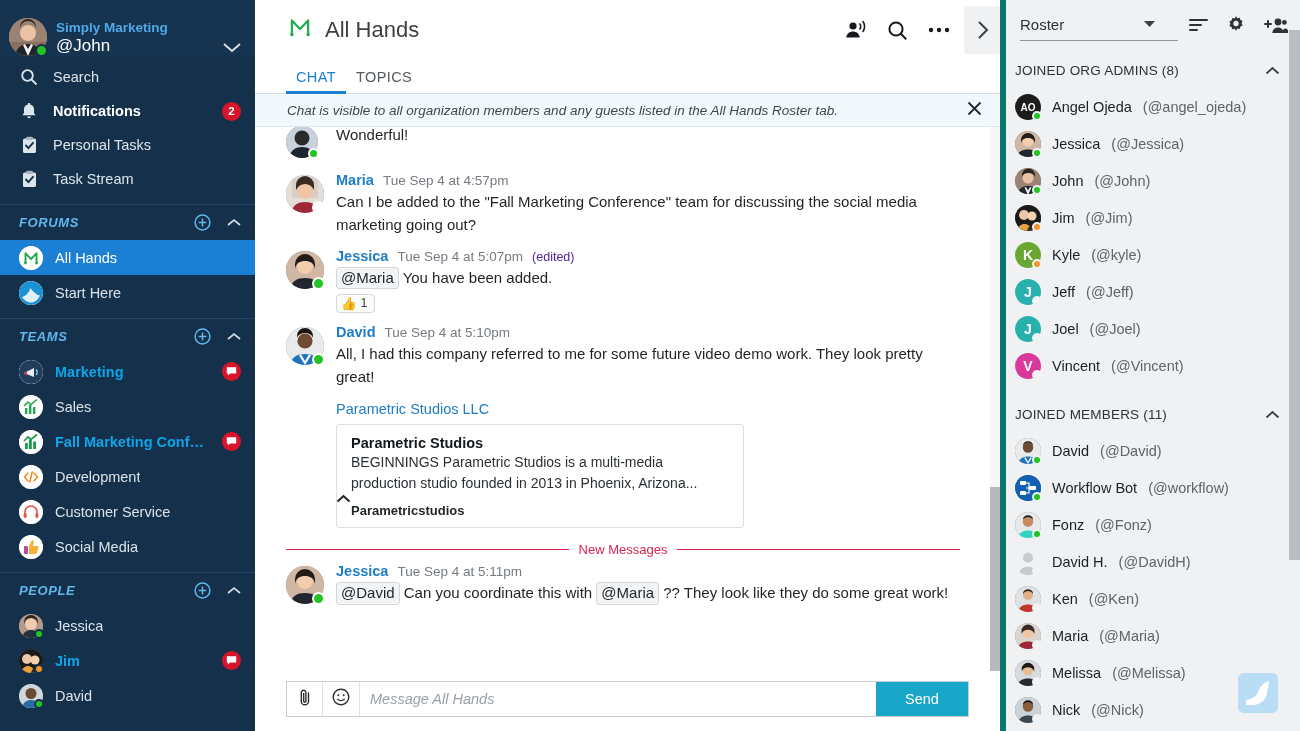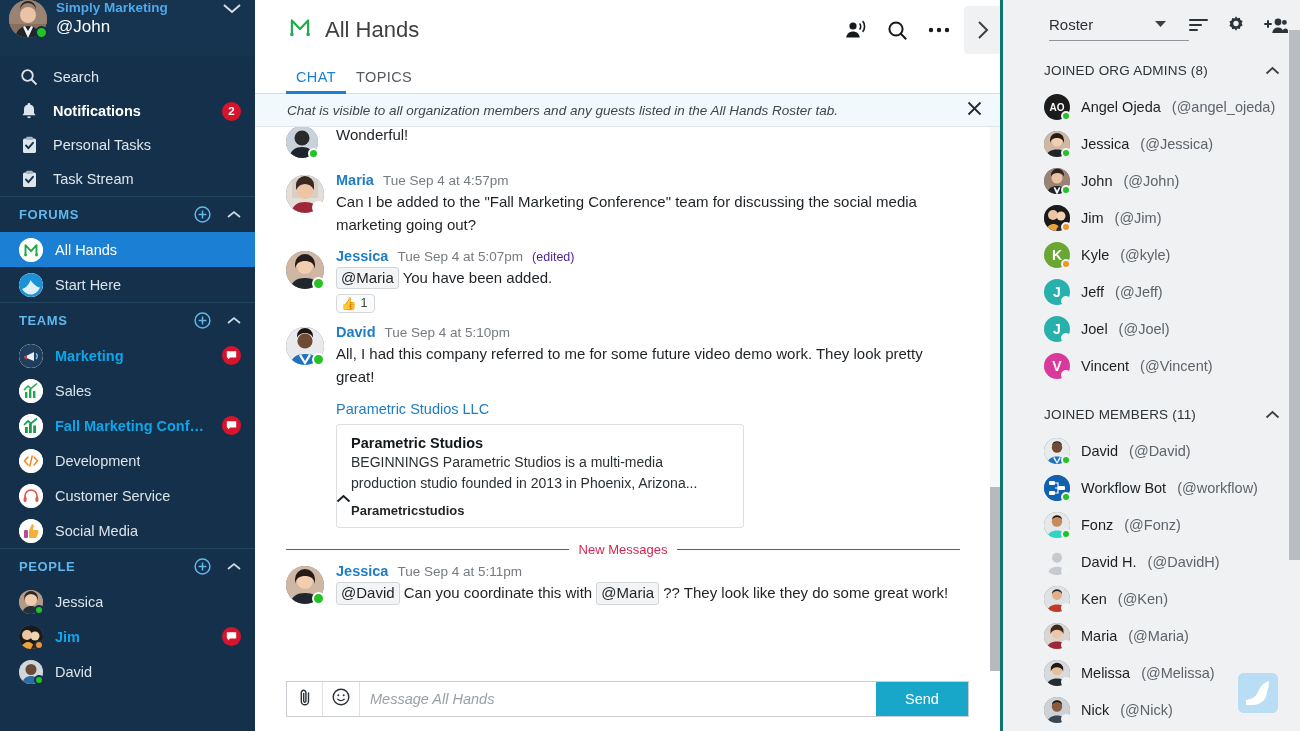--- a/index.html
+++ b/index.html
@@ -13,21 +13,21 @@
 
   
   .sidebar {
     width: 255px; height: 731px; flex: 0 0 255px;
     background: #14304a;
     color: #e3eaf1;
     overflow: hidden;
     position: relative;
   }
   .sb-head {
-    height: 56px; display: flex; align-items: flex-start;
+    height: 56px; display: flex; align-items: flex-end;
     padding: 0 10px 0 9px; gap: 9px;
     background: #16334f;
   }
   .sb-avatar-wrap { position: relative; width: 38px; height: 38px; flex: 0 0 38px; }
   .av {
     border-radius: 50%; overflow: hidden; position: relative;
     background: #6d7f90; display: block;
   }
   .av.s38 { width: 38px; height: 38px; }
   .av.s26 { width: 26px; height: 26px; }
@@ -62,21 +62,22 @@
   .badge-msg {
     margin-left: auto; background: #d8142c; border-radius: 50%;
     width: 19px; height: 19px; display:flex; align-items:center; justify-content:center;
   }
 
   .sb-section {
     display: flex; align-items: center; height: 36px;
     padding: 0 14px 0 19px;
     color: #62b7ec; font-weight: bold; font-size: 13px; letter-spacing: .6px;
     border-top: 1px solid #24455f;
-    margin-top: 0;
+    margin-top: 8px;
+    font-style: italic;
   }
   .sb-section .acts { margin-left: auto; display: flex; align-items: center; gap: 16px; }
   .sb-section .acts span { color: #62b7ec; display:flex; align-items:center; }
 
   .sb-item {
     display: flex; align-items: center; height: 35px;
     padding: 0 14px 0 19px; gap: 12px;
     font-size: 14.5px; color: #dbe3ea; cursor: pointer;
   }
   .sb-item.active { background: #1b7fd4; color:#ffffff; }
@@ -161,22 +162,21 @@
   .cinput input::placeholder { color:#9aa0a6; font-style: italic; }
   .sendbtn { width:92px; background:#18a7c8; color:#fff; display:flex; align-items:center; justify-content:center; font-size:14.5px; cursor:pointer; }
 
   .cscroll { position: absolute; right: 0px; top: 0; width: 10px; height: 100%; background: #f6f7f8; }
   .cscroll .thumb { position:absolute; left:0; width:10px; background:#b6b9bd; }
 
   
   .right {
     width: 300px; flex: 0 0 300px; height: 731px; background: #eff1f3;
     position: relative; overflow: hidden;
-    border-left: 3px solid #0f766e;
-    padding-left: 32px;
+    border-left: 6px solid #0f766e;
   }
   .r-head { height: 52px; display:flex; align-items:center; padding: 0 12px 0 14px; }
   .rsel { position: relative; width: 158px; }
   .rsel .val { font-size: 15px; color:#2d3134; padding: 4px 0 7px 0; border-bottom: 1px solid #8f959b; display:flex; align-items:center; }
   .rsel .caret { margin-left:auto; color:#3b4044; font-size:11px; padding-right: 22px;}
   .r-icons { margin-left:auto; display:flex; align-items:center; gap: 18px; padding-bottom: 2px; }
   .r-icons .ri { cursor:pointer; color:#2b3238; display:flex; }
 
   .r-section {
     display:flex; align-items:center; height: 36px; padding: 0 14px 0 9px;

